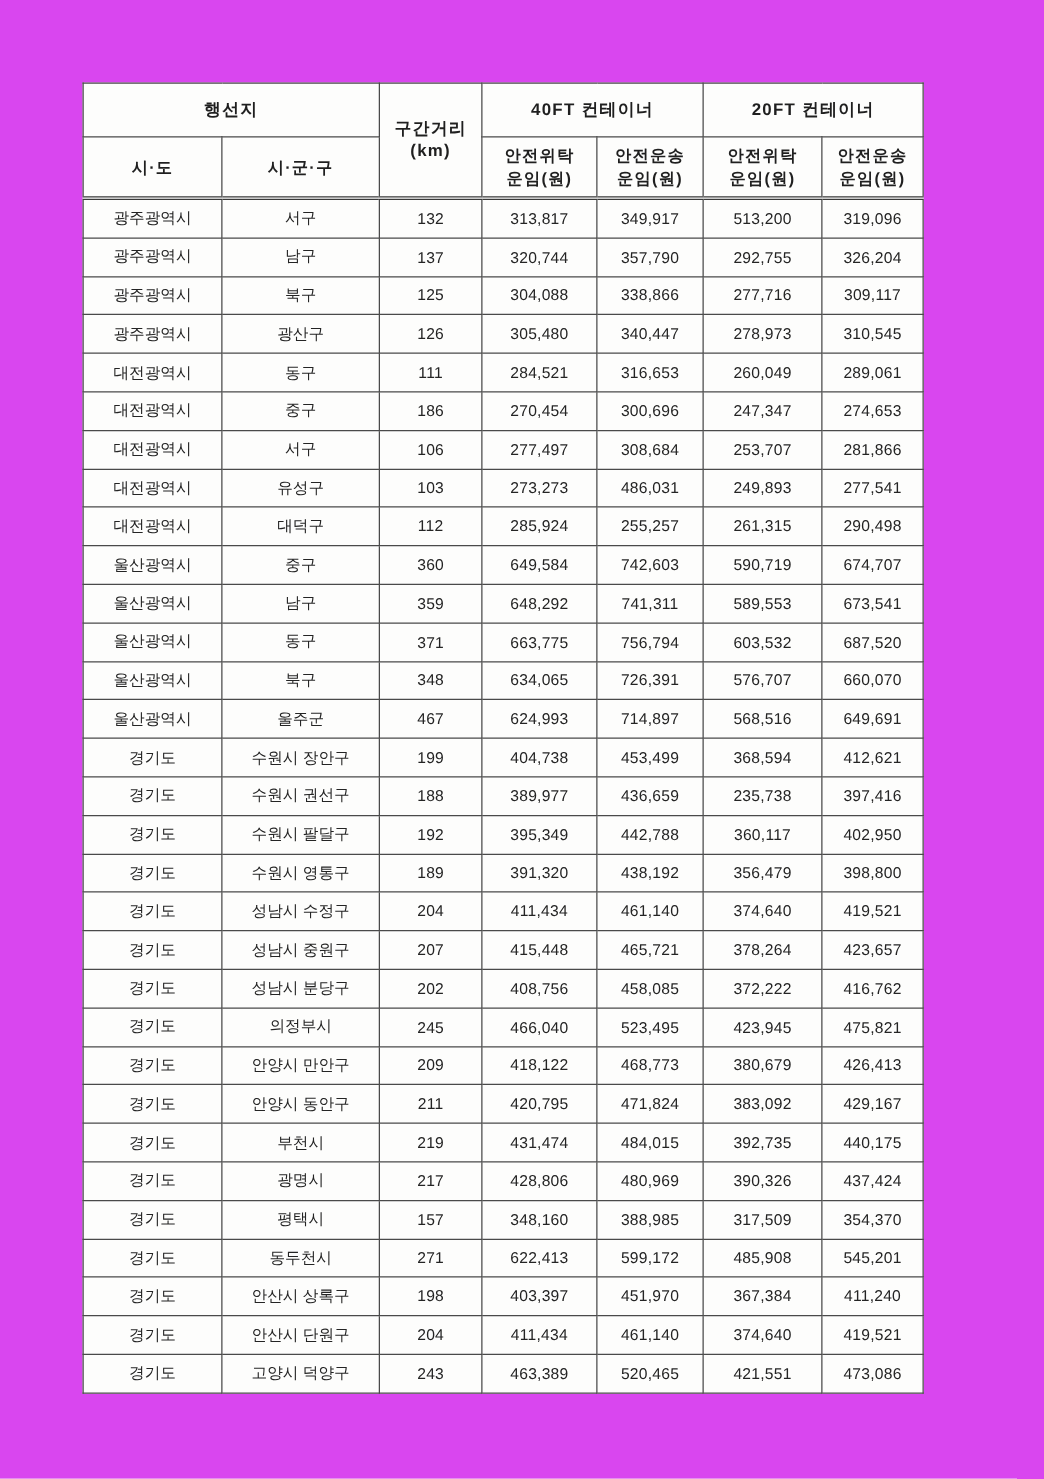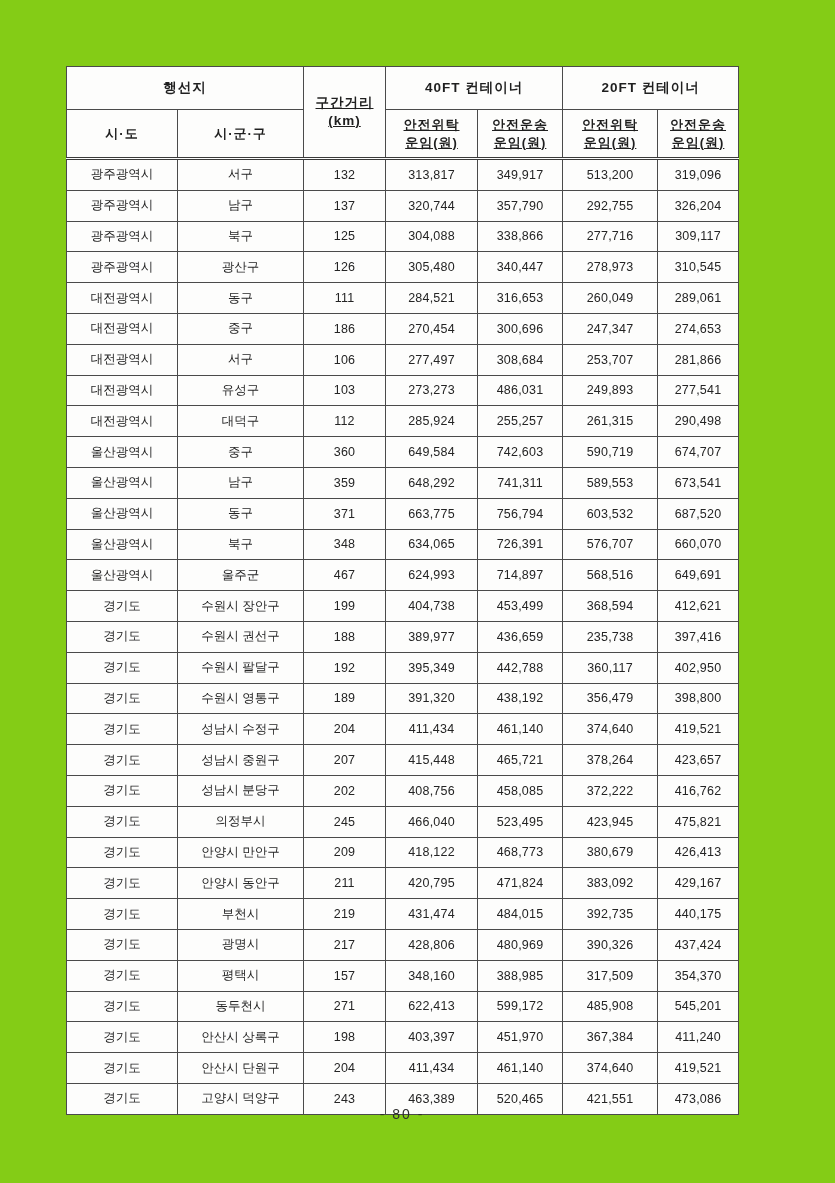--- a/index.html
+++ b/index.html
@@ -6,21 +6,21 @@
     margin: 0;
     padding: 0;
     background: #f4f4f3;
     font-family: "Liberation Sans", "DejaVu Sans", sans-serif;
   }
   .page {
     position: relative;
     width: 835px;
     height: 1183px;
     margin: 0 auto;
-    background: #84cc16;
+    background: #d946ef;
     overflow: hidden;
     color: #1f1f1f;
   }
   table.rates {
     position: absolute;
     left: 66px;
     top: 66px;
     width: 672px;
     border-collapse: collapse;
     table-layout: fixed;
@@ -33,21 +33,21 @@
     padding: 0;
     overflow: hidden;
     white-space: nowrap;
   }
   table.rates {
     border: 1.5px solid #3a3a3a;
   }
   thead tr.h1 th { height: 42px; font-size: 13.5px; font-weight: bold; letter-spacing: 1px; }
   thead tr.h2 th { height: 47px; font-size: 13px;  font-weight: bold; letter-spacing: 1px; }
   thead th.hb { border-bottom: 3px double #3a3a3a; }
-  thead th .l2 { display: block; line-height: 1.35; text-decoration: underline; }
+  thead th .l2 { display: block; line-height: 1.35; }
   th[data-name="header-distance"] { font-size: 13px; line-height: 1.35; }
   tbody td {
     height: 29.8px;
     font-size: 12.5px;
     color: #242424;
   }
   tbody td.num { letter-spacing: 0.2px; }
   .footer {
     position: absolute;
     left: 66px;
@@ -381,15 +381,14 @@
           <td data-name="cell-district">고양시 덕양구</td>
           <td data-name="cell-distance" class="num">243</td>
           <td data-name="cell-40ft-consign-fare" class="num">463,389</td>
           <td data-name="cell-40ft-transport-fare" class="num">520,465</td>
           <td data-name="cell-20ft-consign-fare" class="num">421,551</td>
           <td data-name="cell-20ft-transport-fare" class="num">473,086</td>
         </tr>
       </tbody>
   </table>
 
-  <div class="footer" data-name="page-number">- 80 -</div>
 
 </div>
 
 </body></html>

